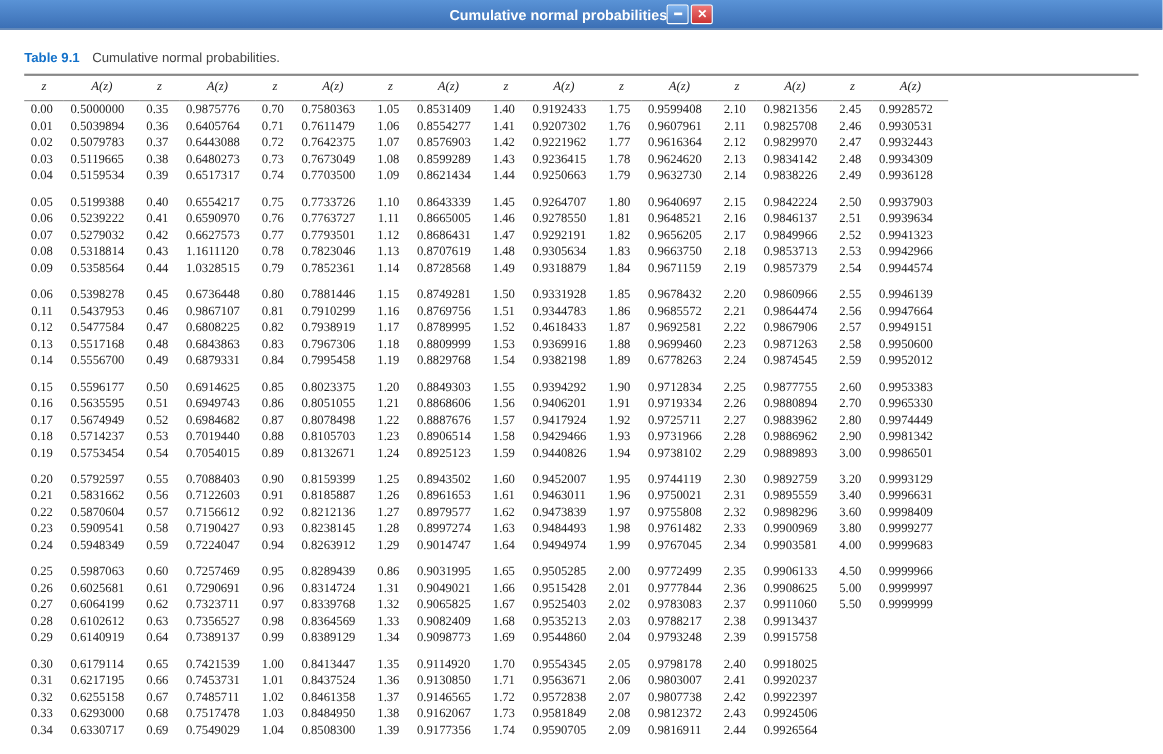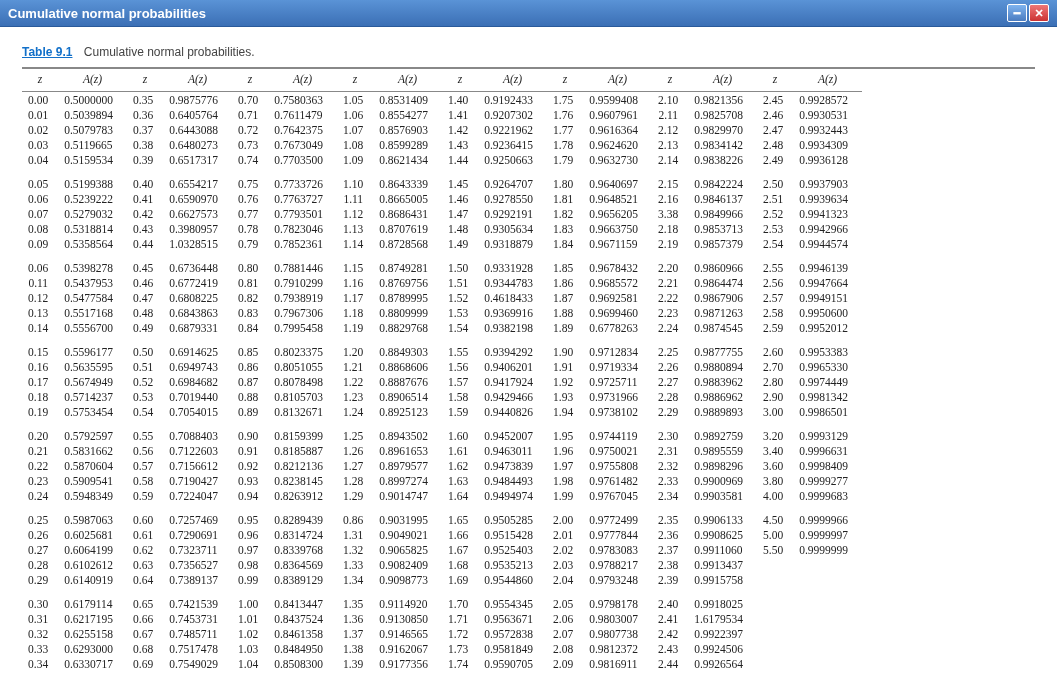--- a/index.html
+++ b/index.html
@@ -9,21 +9,21 @@
     background: #fff;
     font-size: 11px;
   }
   .titlebar {
     background: linear-gradient(to bottom, #5a93d6, #3b6fb5);
     color: #fff;
     font-weight: bold;
     padding: 4px 8px;
     display: flex;
     align-items: center;
-    justify-content: space-between;
+    justify-content: center;
     border-bottom: 1px solid #2a5a9a;
   }
   .titlebar .title { font-size: 13px; }
   .window-controls { display: flex; gap: 2px; }
   .win-btn {
     width: 18px; height: 16px;
     border: 1px solid #fff;
     display: inline-flex; align-items: center; justify-content: center;
     font-size: 11px; line-height: 1;
     cursor: pointer;
@@ -34,21 +34,21 @@
   .win-btn.close { background: linear-gradient(to bottom,#e77,#c33); }
 
   .page {
     padding: 18px 22px;
   }
   .caption {
     margin-bottom: 8px;
     font-size: 12px;
     color: #444;
   }
-  .caption .tlabel { color: #1270c9; font-weight: 600; margin-right: 8px; text-decoration: underline; }
+  .caption .tlabel { color: #1270c9; font-weight: 600; margin-right: 8px; }
 
   .table-wrap {
     border-top: 2px solid #888;
   }
   table.normal {
     border-collapse: collapse;
     font-family: "Times New Roman", serif;
     font-size: 11.5px;
     color: #222;
   }
@@ -248,30 +248,30 @@
             <td class="z pairgroup">0.42</td>
             <td class="a">0.6627573</td>
             <td class="z pairgroup">0.77</td>
             <td class="a">0.7793501</td>
             <td class="z pairgroup">1.12</td>
             <td class="a">0.8686431</td>
             <td class="z pairgroup">1.47</td>
             <td class="a">0.9292191</td>
             <td class="z pairgroup">1.82</td>
             <td class="a">0.9656205</td>
-            <td class="z pairgroup">3.38</td>
+            <td class="z pairgroup">2.17</td>
             <td class="a">0.9849966</td>
             <td class="z pairgroup">2.52</td>
             <td class="a">0.9941323</td>
           </tr>
           <tr>
             <td class="z pairgroup">0.08</td>
             <td class="a">0.5318814</td>
             <td class="z pairgroup">0.43</td>
-            <td class="a">0.3980957</td>
+            <td class="a">1.1611120</td>
             <td class="z pairgroup">0.78</td>
             <td class="a">0.7823046</td>
             <td class="z pairgroup">1.13</td>
             <td class="a">0.8707619</td>
             <td class="z pairgroup">1.48</td>
             <td class="a">0.9305634</td>
             <td class="z pairgroup">1.83</td>
             <td class="a">0.9663750</td>
             <td class="z pairgroup">2.18</td>
             <td class="a">0.9853713</td>
@@ -314,21 +314,21 @@
             <td class="a">0.9678432</td>
             <td class="z pairgroup">2.20</td>
             <td class="a">0.9860966</td>
             <td class="z pairgroup">2.55</td>
             <td class="a">0.9946139</td>
           </tr>
           <tr>
             <td class="z pairgroup">0.11</td>
             <td class="a">0.5437953</td>
             <td class="z pairgroup">0.46</td>
-            <td class="a">0.6772419</td>
+            <td class="a">0.9867107</td>
             <td class="z pairgroup">0.81</td>
             <td class="a">0.7910299</td>
             <td class="z pairgroup">1.16</td>
             <td class="a">0.8769756</td>
             <td class="z pairgroup">1.51</td>
             <td class="a">0.9344783</td>
             <td class="z pairgroup">1.86</td>
             <td class="a">0.9685572</td>
             <td class="z pairgroup">2.21</td>
             <td class="a">0.9864474</td>
@@ -696,21 +696,21 @@
             <td class="a">0.7453731</td>
             <td class="z pairgroup">1.01</td>
             <td class="a">0.8437524</td>
             <td class="z pairgroup">1.36</td>
             <td class="a">0.9130850</td>
             <td class="z pairgroup">1.71</td>
             <td class="a">0.9563671</td>
             <td class="z pairgroup">2.06</td>
             <td class="a">0.9803007</td>
             <td class="z pairgroup">2.41</td>
-            <td class="a">1.6179534</td>
+            <td class="a">0.9920237</td>
             <td class="z pairgroup">&nbsp;</td>
             <td class="a">&nbsp;</td>
           </tr>
           <tr>
             <td class="z pairgroup">0.32</td>
             <td class="a">0.6255158</td>
             <td class="z pairgroup">0.67</td>
             <td class="a">0.7485711</td>
             <td class="z pairgroup">1.02</td>
             <td class="a">0.8461358</td>

